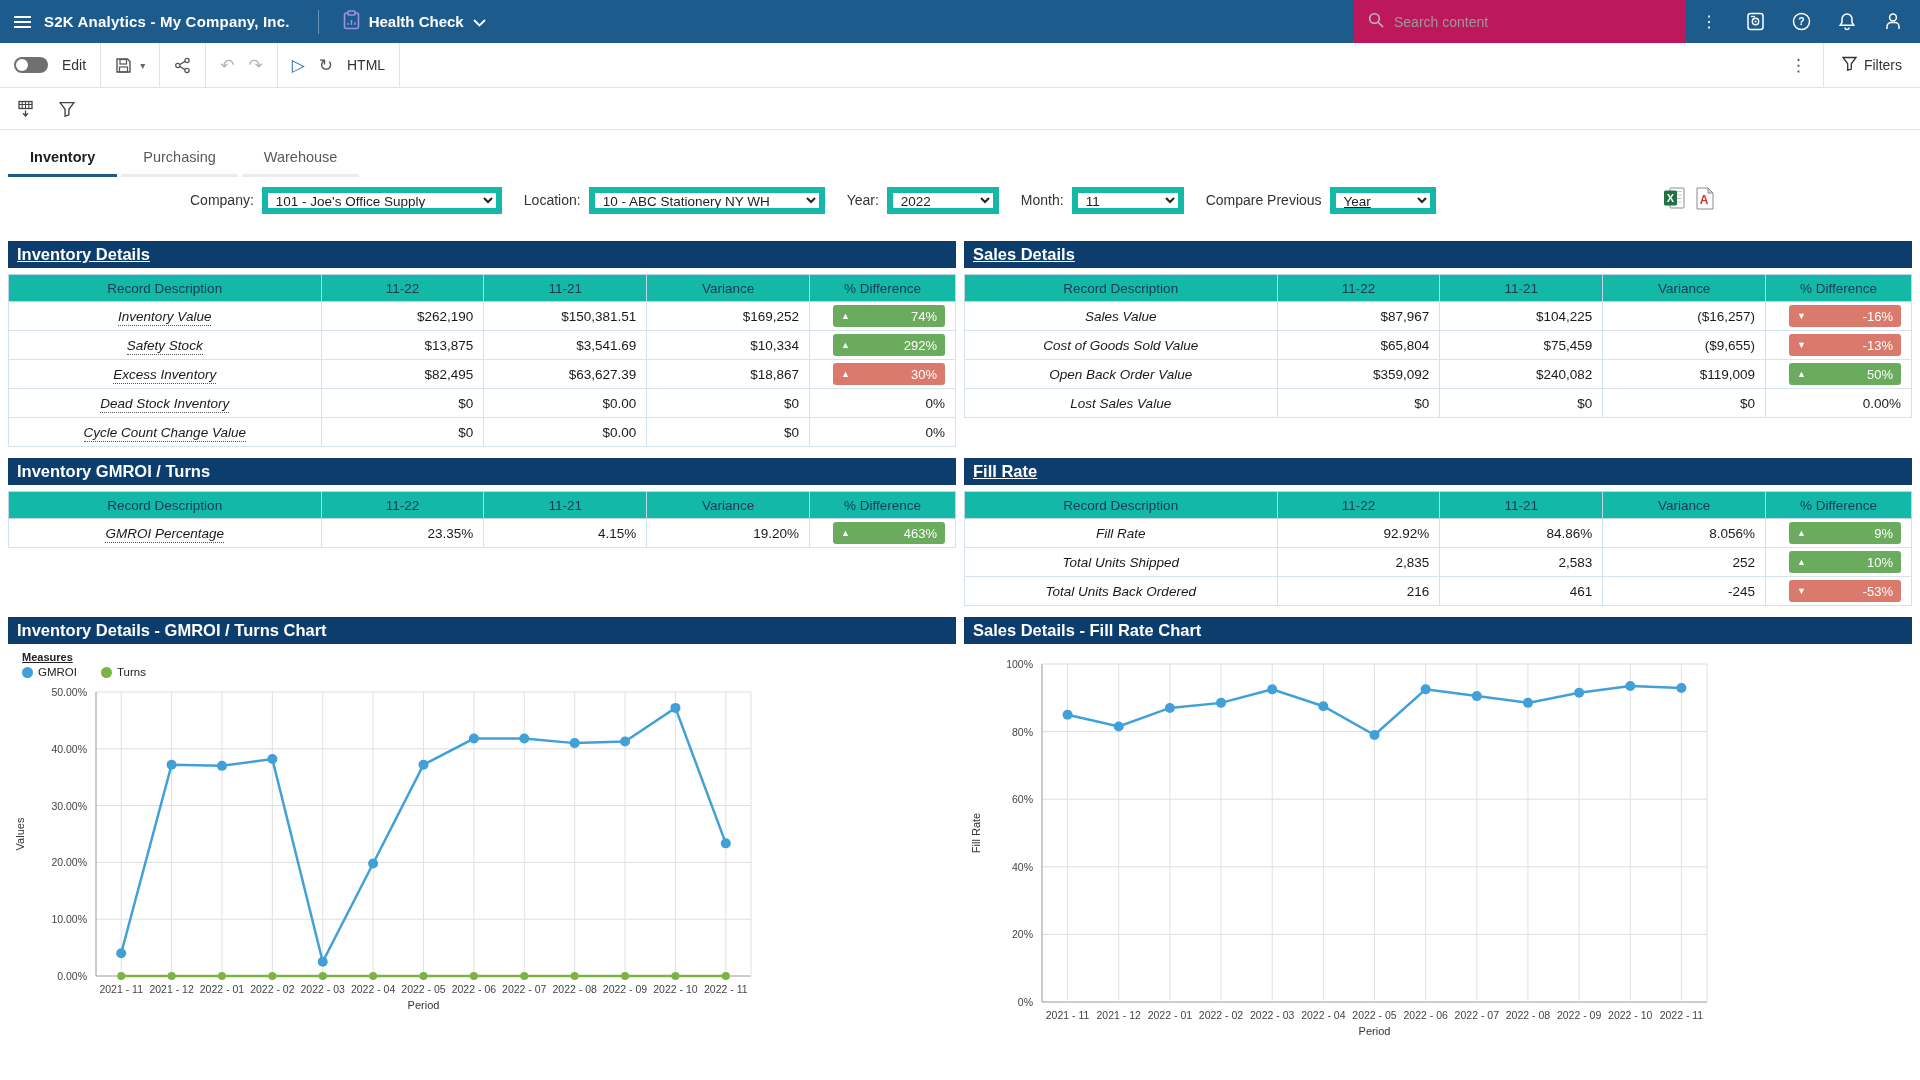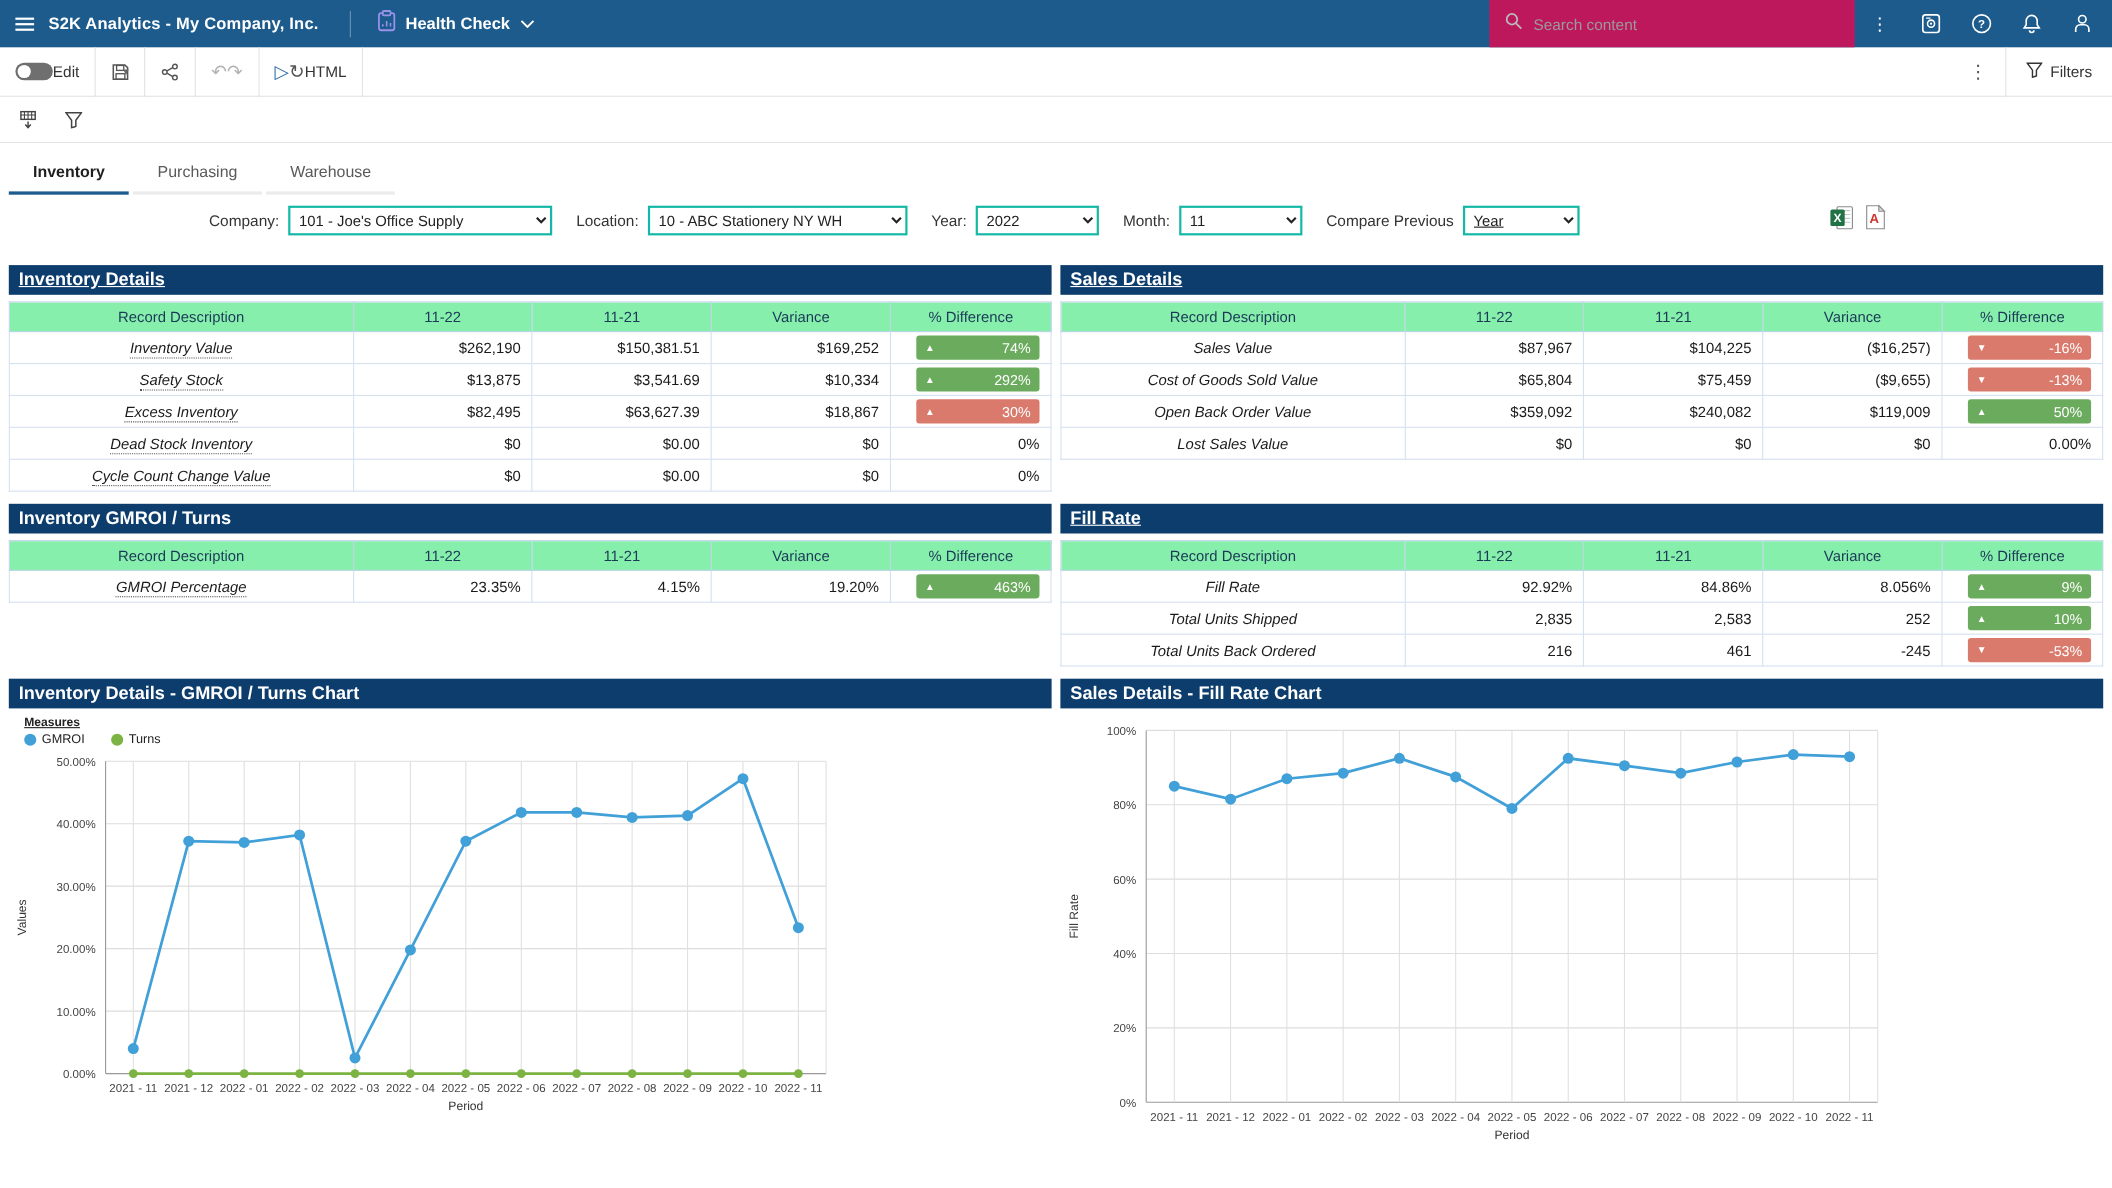--- a/index.html
+++ b/index.html
@@ -17,21 +17,21 @@
   .report-name { font-size:15px; font-weight:bold; }
   .searchbox { margin-left:auto; width:332px; height:43px; background:#be185d; display:flex;
     align-items:center; padding:0 14px; gap:10px; }
   .searchbox input { flex:1; background:transparent; border:0; outline:none; color:#eee; font-size:14px; }
   .searchbox input::placeholder { color:#9a9a9a; }
   .topbar-icons { display:flex; align-items:center; gap:0; margin-right:4px; }
   .tbicon { width:46px; height:43px; display:flex; align-items:center; justify-content:center; cursor:pointer; }
 
   
   .toolbar { height:45px; border-bottom:1px solid #e3e3e3; display:flex; align-items:center; }
-  .tgroup { display:flex; align-items:center; height:45px; padding:0 14px; }
+  .tgroup { display:flex; align-items:center; height:45px; padding:0 14px; gap:14px; }
   .vsep { width:1px; height:45px; background:#e3e3e3; }
   .toggle { width:34px; height:16px; background:#6f6f6f; border-radius:9px; position:relative; cursor:pointer; }
   .toggle .knob { position:absolute; left:2px; top:2px; width:12px; height:12px; border-radius:50%; background:#fff; }
   .tlabel { font-size:14px; color:#333; }
   .ticon { font-size:17px; color:#555; cursor:pointer; display:flex; align-items:center; line-height:1; }
   .ticon.dim { color:#b3b3b3; }
   .ticon.blue { color:#2d6da4; }
   .chev-sm { font-size:10px; color:#666; margin-left:-6px; }
   .toolbar .right { margin-left:auto; display:flex; align-items:center; height:45px; }
   .filters-btn { display:flex; align-items:center; gap:7px; padding:0 18px; font-size:14px; color:#333; cursor:pointer; }
@@ -41,37 +41,37 @@
   .t2icon { width:34px; height:34px; display:flex; align-items:center; justify-content:center; cursor:pointer; }
 
   
   .tabs { display:flex; height:47px; align-items:flex-end; padding-left:8px; gap:4px; }
   .tab { padding:0 22px 9px; font-size:14.5px; color:#5a5a5a; cursor:pointer; border-bottom:3px solid #ececec; }
   .tab.active { color:#1f1f1f; font-weight:bold; border-bottom-color:#1d5b8c; }
 
   
   .filterbar { height:46px; display:flex; align-items:center; padding-left:190px; gap:8px; }
   .flabel { font-size:14px; color:#333; margin-left:14px; }
-  .filterbar select { height:27px; border:2px solid #14b8a6; background:#fff; font-size:13.5px;
+  .filterbar select { height:27px; border:6px solid #14b8a6; background:#fff; font-size:13.5px;
     font-family:"Liberation Sans", sans-serif; color:#222; padding:0 4px; }
   .sel-company { width:240px; } .sel-location { width:236px; } .sel-year { width:112px; }
   .sel-month { width:112px; } .sel-compare { width:106px;text-decoration:underline; }
   .export-icons { margin-left:auto; margin-right:205px; display:flex; align-items:center; gap:10px; }
   .xicon { cursor:pointer; }
 
   
   .main { padding:18px 8px 0; display:grid; grid-template-columns:1fr 1fr; column-gap:8px; row-gap:11px; }
   .section {}
   .banner { background:#0d3d6c; color:#fff; height:27px; line-height:27px; font-size:16.5px;
     font-weight:bold; padding-left:9px; }
   .banner .t-underline { text-decoration:underline; cursor:pointer; }
 
   table.data { width:100%; border-collapse:collapse; margin-top:6px; font-size:13.5px; color:#1a1a1a;
     border:1px solid #9fb9d0; table-layout:fixed; }
-  table.data th { background:#86efac; color:#1b3a57; font-weight:normal; height:27px;
+  table.data th { background:#14b8a6; color:#1b3a57; font-weight:normal; height:27px;
     border:1px solid #c0d5e8; text-align:center; }
   table.data td { height:29px; border:1px solid #d4e2f0; padding:0 10px; background:#fff; }
   td.lbl { text-align:center;font-style:italic; }
   td.num { text-align:right; }
   .drill { border-bottom:1px dotted #555; padding-bottom:1px; cursor:pointer; }
   .badge { display:flex; align-items:center; justify-content:space-between; width:112px; height:22px;
     margin-left:auto; border-radius:3px; color:#fff; padding:0 8px; font-size:13px; }
   .badge .arr { font-size:9px; }
   .badge.green { background:#6bab5d; }
   .badge.red { background:#d97a6c; }

